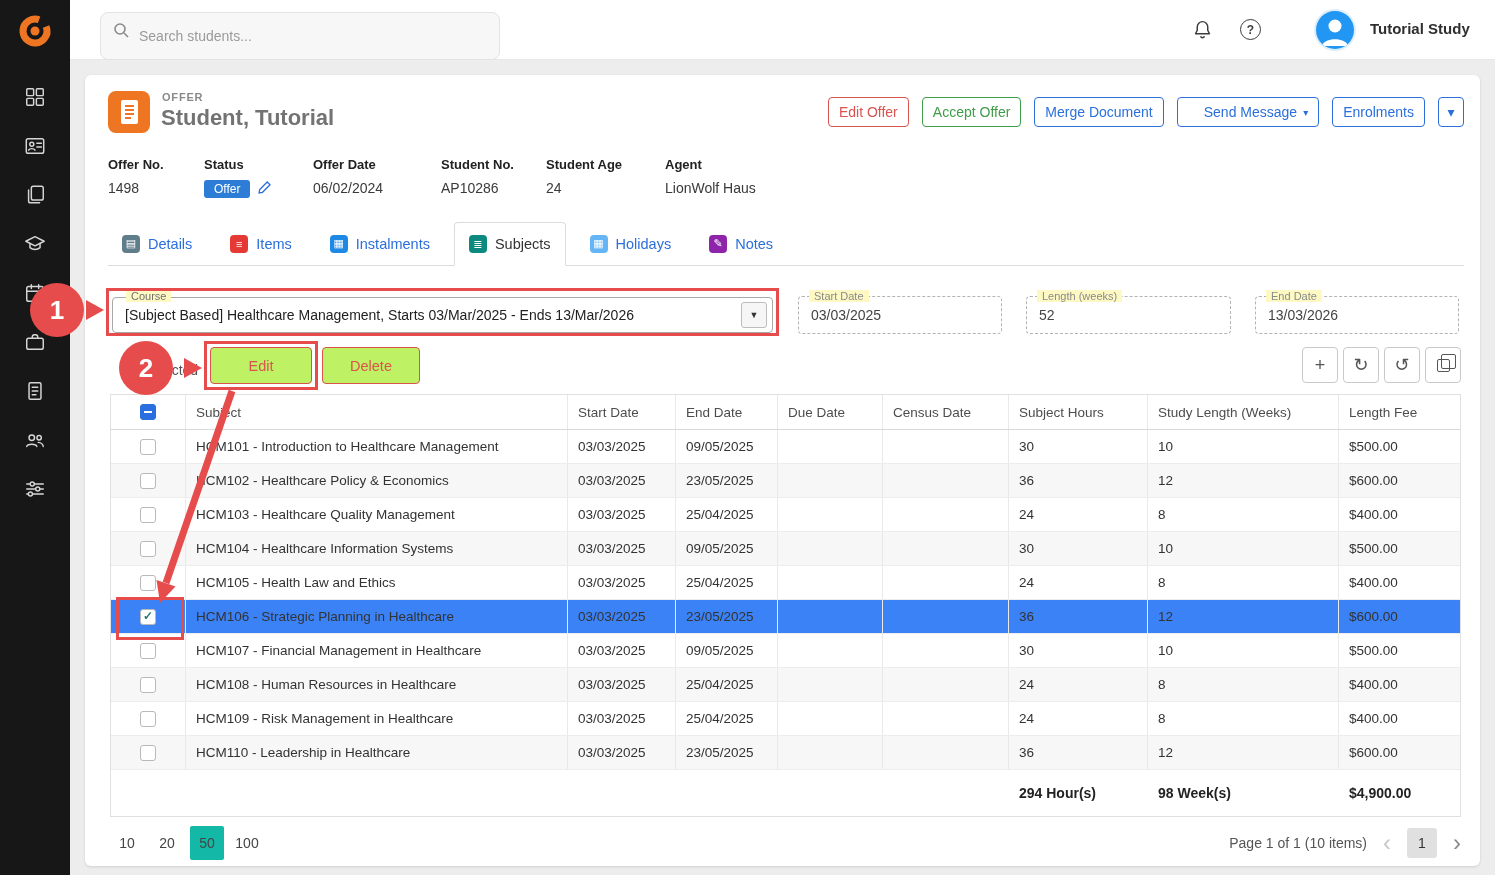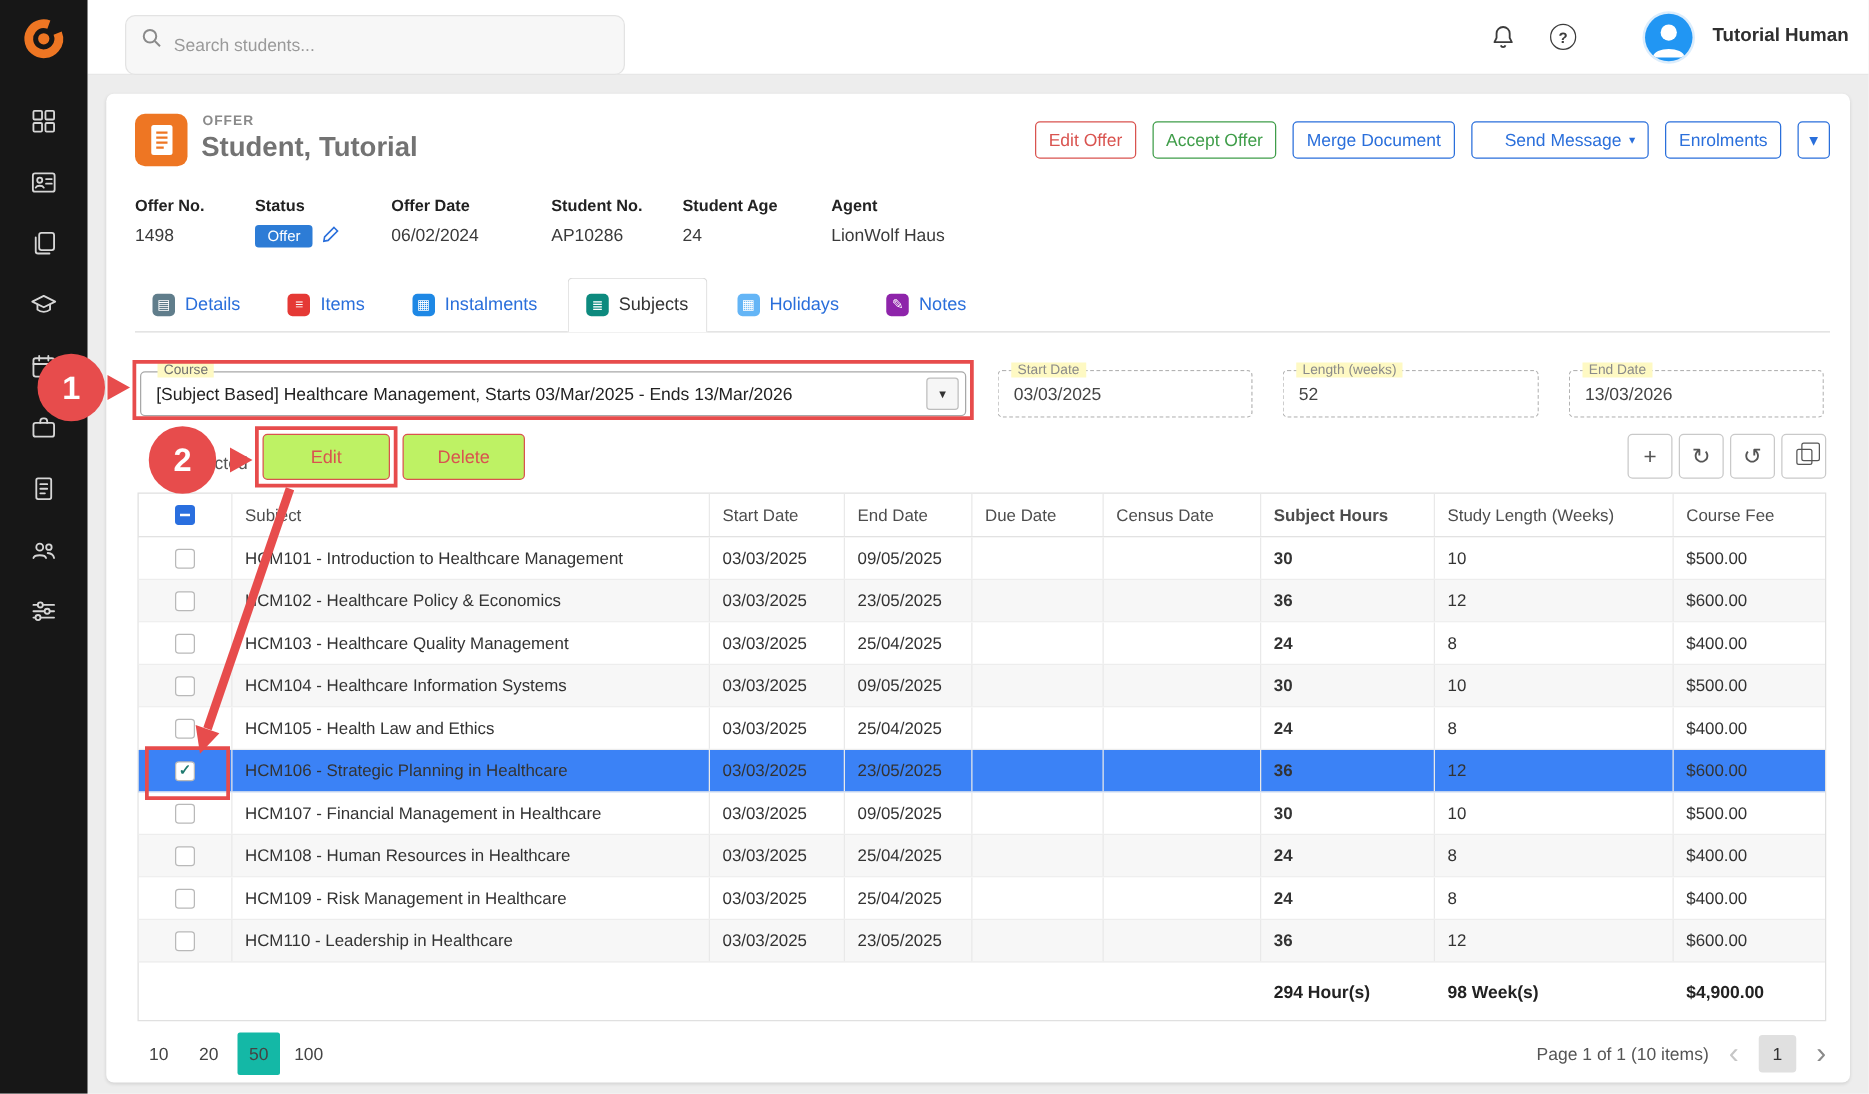--- a/index.html
+++ b/index.html
@@ -72,21 +72,21 @@
   .thead { height:35px; border-bottom:1px solid #d9d9d9; }
   .th { font-size:13.5px; color:#4d4d4d; line-height:35px; }
   .trow { height:34px; border-bottom:1px solid #ededed; background:#fff; }
   .trow.alt { background:#f7f7f7; }
   .trow.sel { background:#3b82f6; }
   .td { font-size:13.5px; color:#333; line-height:33px; }
   .tfoot { height:46px; }
   .tf { font-size:14px; font-weight:700; color:#222; line-height:46px; border-right:none; }
   .c-cb { width:75px; display:flex; align-items:center; justify-content:center; padding-left:0; }
   .c-subject { width:382px; } .c-start { width:108px; } .c-end { width:102px; }
-  .c-due { width:105px; } .c-census { width:126px; } .c-hours { width:139px;font-weight:bold; }
+  .c-due { width:105px; } .c-census { width:126px; } .c-hours { width:139px; }
   .c-weeks { width:191px; } .c-fee { width:121px; border-right:none; }
   .tspacer { width:898px; }
   .cb { width:16px; height:16px; border:1px solid #b9b9b9; border-radius:3px; background:#fff; display:flex; align-items:center; justify-content:center; position:relative; }
   .cb.checked::after { content:"\2713"; font-size:12px; color:#1f7a6f; font-weight:bold; }
   .cb.ind { background:#2a6fdf; border-color:#2a6fdf; }
   .cb.ind::after { content:''; width:8px; height:2px; background:#fff; }
   
   .pagination { position:absolute; left:25px; right:19px; top:750px; height:36px; display:flex; align-items:center; }
   .psizes { display:flex; gap:6px; }
   .psize { width:34px; height:34px; line-height:34px; text-align:center; font-size:14px; color:#444; border-radius:2px; cursor:pointer; }
@@ -181,21 +181,21 @@
         <path d="M8.2 16.5a1.9 1.9 0 0 0 3.6 0" fill="none" stroke="#3c3c3c" stroke-width="1.4"></path>
       </svg>
   </span>
   <span class="help-ic">?</span>
   <span class="avatar">
     <svg width="38" height="38" viewBox="0 0 38 38">
         <circle cx="19" cy="15" r="6.5" fill="#fff"></circle>
         <path d="M6 35c1.5-9 24.5-9 26 0z" fill="#fff"></path>
       </svg>
   </span>
-  <span class="user-name">Tutorial Human</span>
+  <span class="user-name">Tutorial Study</span>
 </div>
 
 <div class="card">
 
   <div class="offer-icon">
     <svg width="42" height="42" viewBox="0 0 42 42">
         <rect x="13" y="9" width="17" height="24" rx="2" fill="#fff"></rect>
         <path d="M17 15h9M17 19h9M17 23h9M17 27h6" stroke="#ee7623" stroke-width="1.8"></path>
       </svg>
   </div>
@@ -306,21 +306,21 @@
       <div class="th c-cb">
           <span class="cb ind"></span>
         </div>
       <div class="th c-subject">Subject</div>
       <div class="th c-start">Start Date</div>
       <div class="th c-end">End Date</div>
       <div class="th c-due">Due Date</div>
       <div class="th c-census">Census Date</div>
       <div class="th c-hours">Subject Hours</div>
       <div class="th c-weeks">Study Length (Weeks)</div>
-      <div class="th c-fee">Course Fee</div>
+      <div class="th c-fee">Length Fee</div>
     </div>
     <div class="tbody">
         <div class="trow">
     <div class="td c-cb">
             <span class="cb"></span>
           </div>
     <div class="td c-subject">HCM101 - Introduction to Healthcare Management</div>
     <div class="td c-start">03/03/2025</div>
     <div class="td c-end">09/05/2025</div>
     <div class="td c-due"></div>

